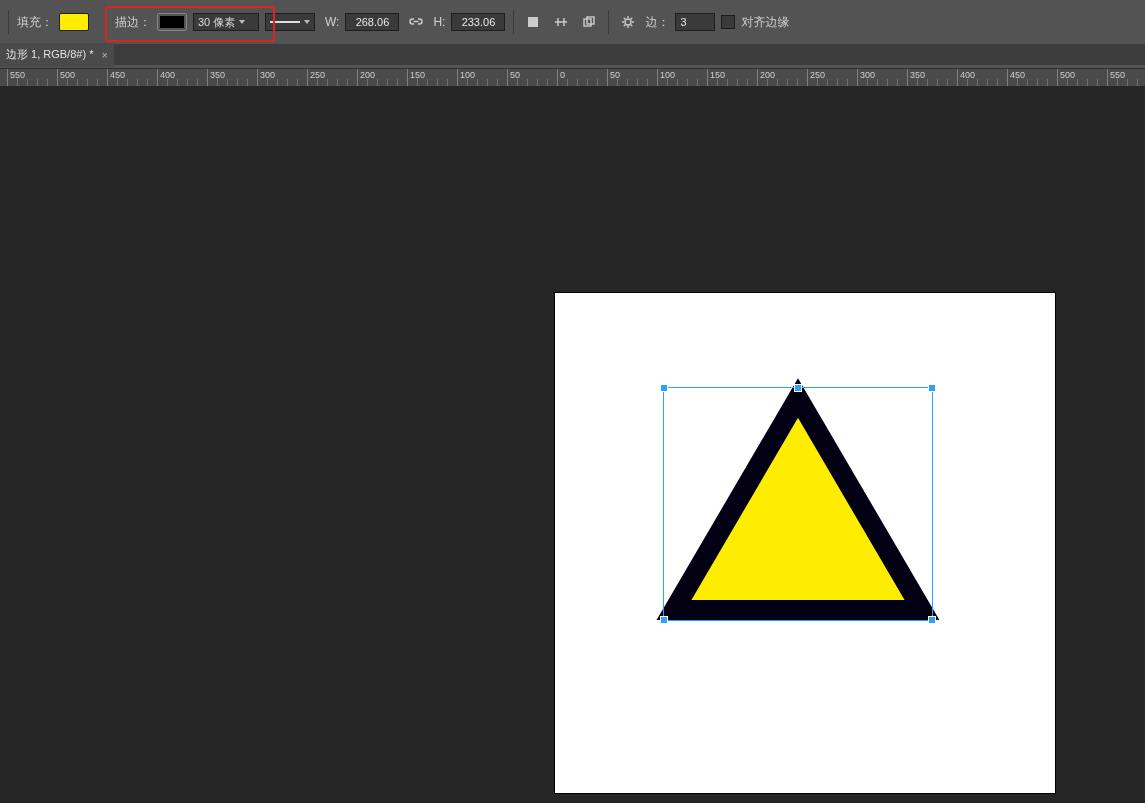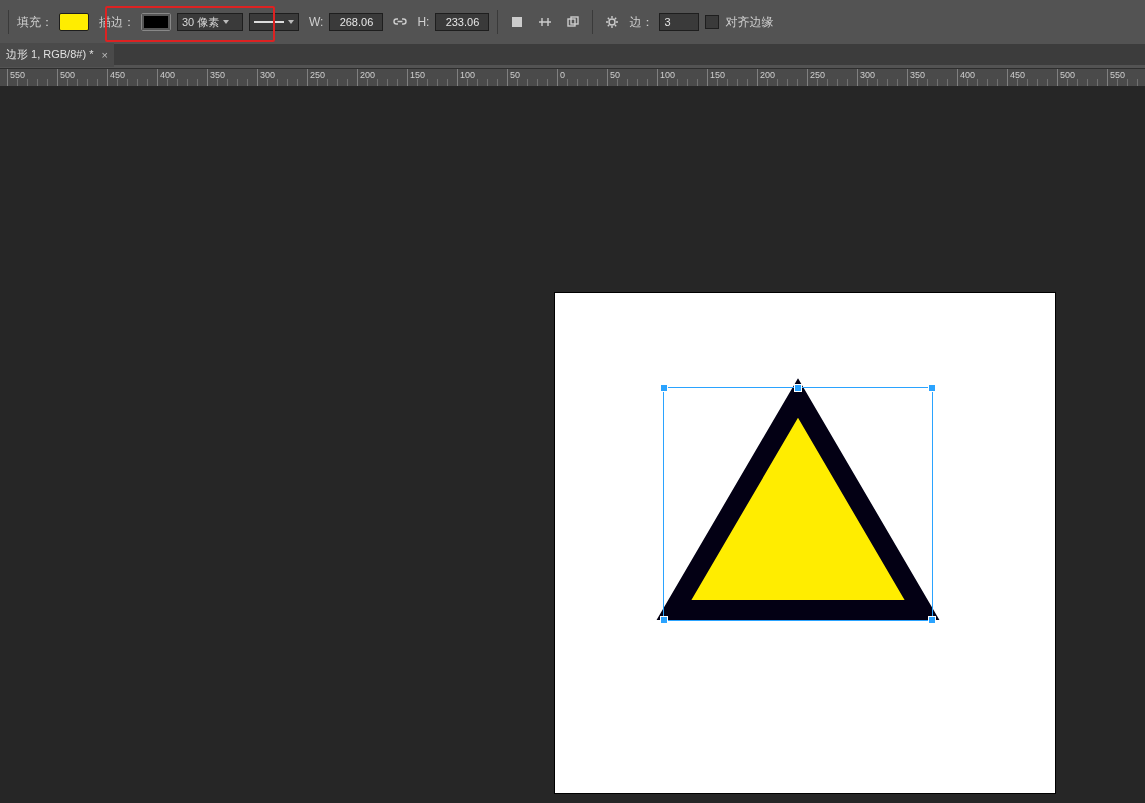--- a/index.html
+++ b/index.html
@@ -45,21 +45,21 @@
 </style>
 </head>
 <body>
 
 <div class="options-bar">
   <div class="sep"></div>
 
   <span class="lbl">填充：</span>
   <div class="swatch fill"></div>
 
-  <span class="lbl" style="margin-left:4px;">描边：</span>
+  <span class="lbl" style="margin-left:20px;">描边：</span>
   <div class="swatch stroke"></div>
 
   <div class="dropdn" style="width:56px;">
     <span class="cv">30 像素</span>
     <span class="caret"></span>
   </div>
 
   <div class="dropdn">
     <div class="stroke-style"></div>
     <span class="caret"></span>

